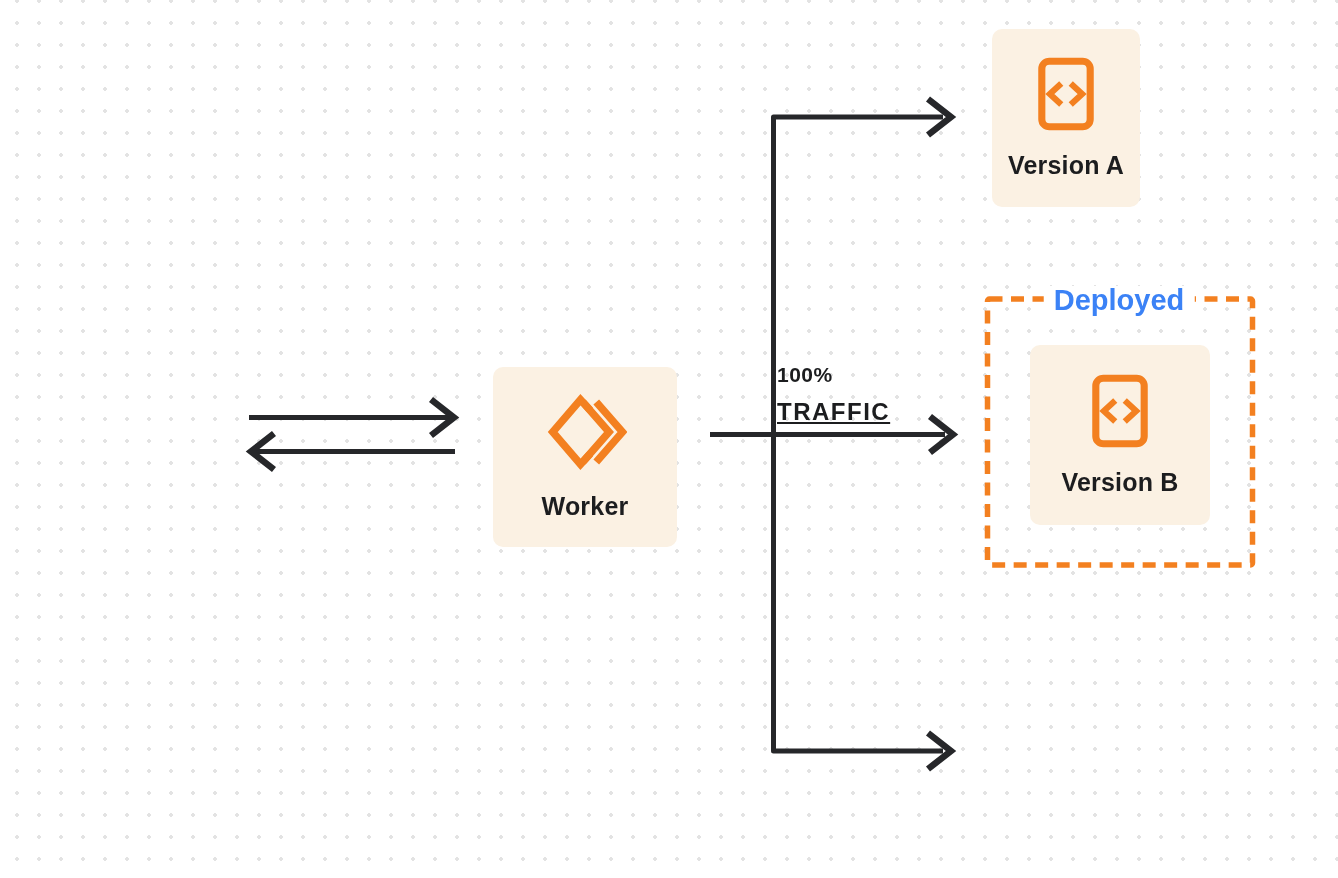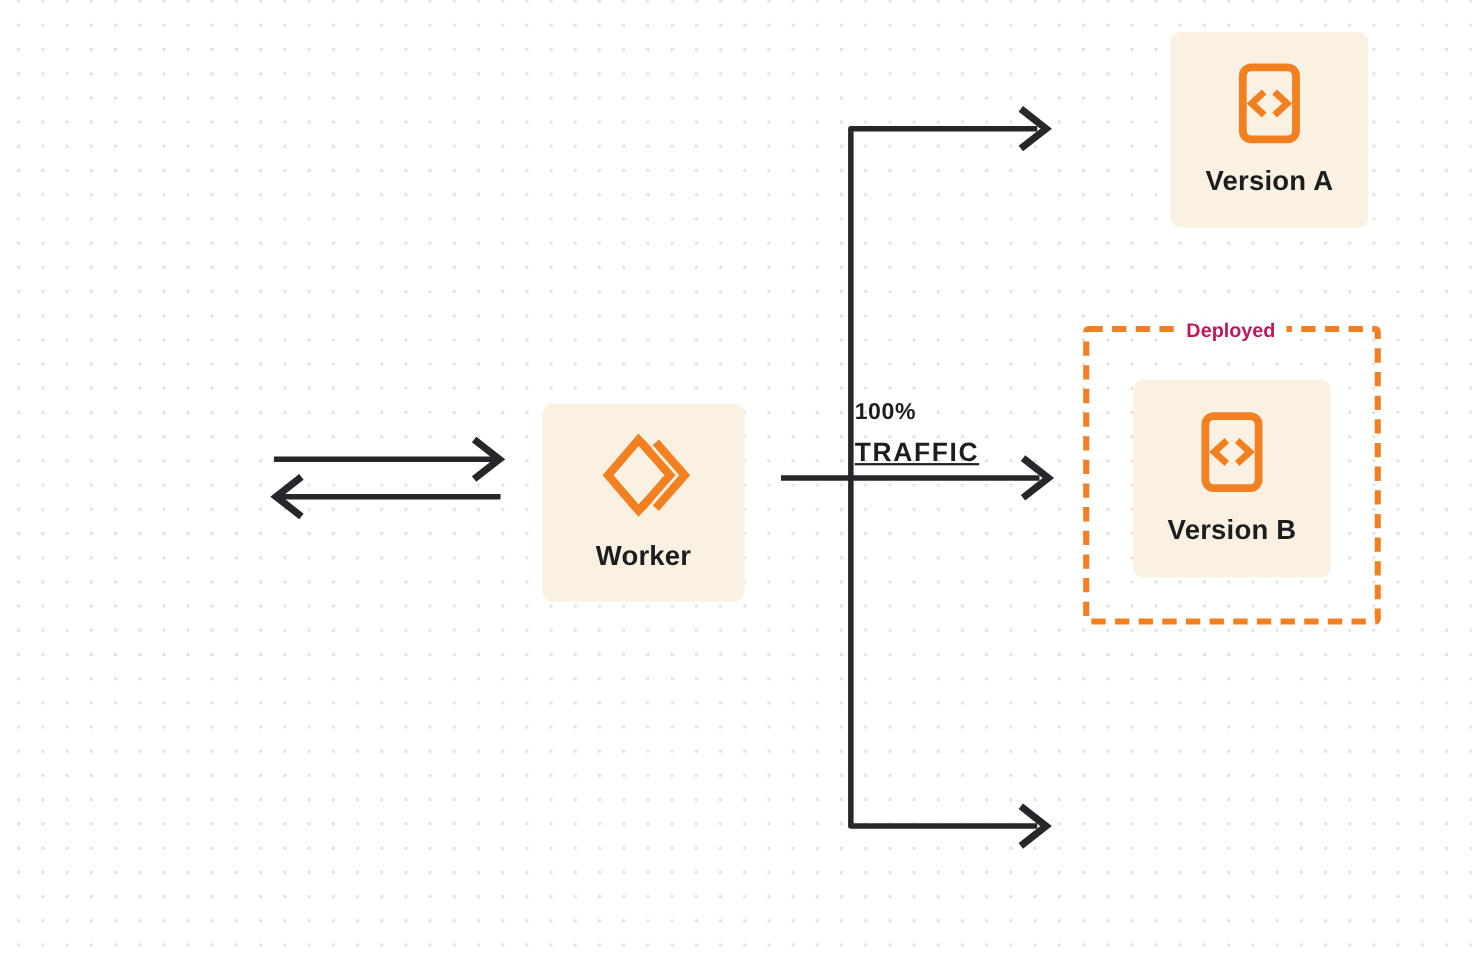--- a/index.html
+++ b/index.html
@@ -68,23 +68,23 @@
     letter-spacing: 1.5px;
     text-decoration: underline;
   }
   .deployed-label {
     position: absolute;
     left: 1119px;
     top: 286px;
     transform: translateX(-50%);
     background: #ffffff;
     padding: 0 10px;
-    font-size: 18px;
+    font-size: 29px;
     font-weight: 700;
-    color: #be185d;
+    color: #3b82f6;
     line-height: 28px;
     white-space: nowrap;
   }
 </style>
 </head>
 <body>
 
 <div class="canvas">
 
   <svg class="overlay" width="1338" height="878" viewBox="0 0 1338 878" xmlns="http://www.w3.org/2000/svg">
@@ -114,21 +114,21 @@
         <g stroke="#f38020" stroke-width="10" stroke-linejoin="miter">
           <path d="M63 21 L50 7 L13 50 L50 93 L63 79"></path>
           <path d="M53 10 L88 50 L53 90"></path>
           <path d="M71 10 L106 50 L71 90"></path>
         </g>
       </svg>
     </span>
     <span class="node-label">Worker</span>
   </div>
 
-  <div class="node node-cream node-version" style="left:1064px; top:29px; width:180px; height:178px;">
+  <div class="node node-cream node-version" style="left:992px; top:29px; width:148px; height:178px;">
     <span class="icon-wrap">
       <svg width="58" height="74" viewBox="0 0 60 78" fill="none" xmlns="http://www.w3.org/2000/svg">
         <rect x="4.5" y="4.5" width="51" height="69" rx="8" stroke="#f38020" stroke-width="7.5"></rect>
         <path d="M25 28 L13 39 L25 50" stroke="#f38020" stroke-width="6.5" stroke-linejoin="miter"></path>
         <path d="M35 28 L47 39 L35 50" stroke="#f38020" stroke-width="6.5" stroke-linejoin="miter"></path>
       </svg>
     </span>
     <span class="node-label">Version A</span>
   </div>
 

